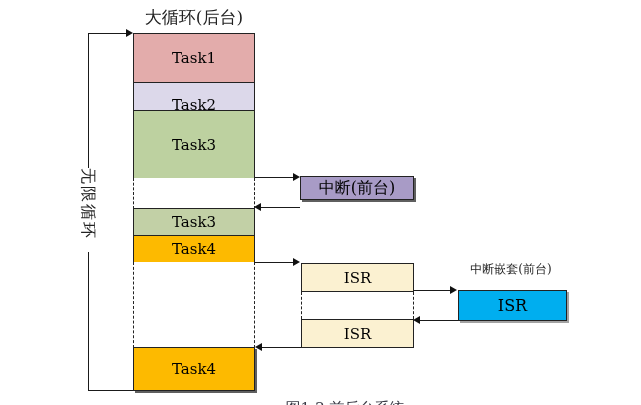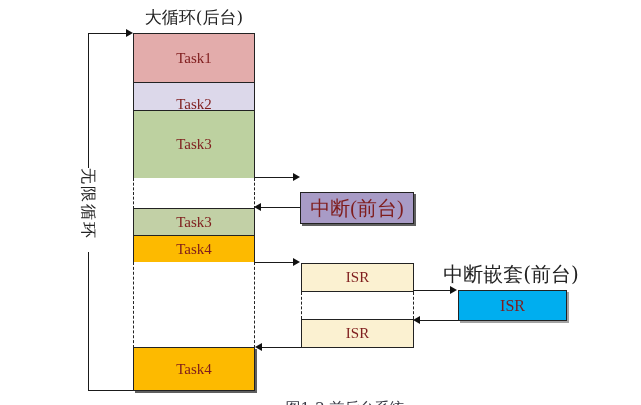--- a/index.html
+++ b/index.html
@@ -5,21 +5,21 @@
   html,body{margin:0;padding:0;background:#fff;}
   .canvas{
     position:relative;width:641px;height:405px;background:#ffffff;
     overflow:hidden;
     font-family:"DejaVu Serif","Liberation Serif",serif;
     color:#333;
   }
   .box{
     position:absolute;box-sizing:border-box;border:1px solid #222;
     display:flex;align-items:center;justify-content:center;
-    font-size:15px;color:#7f1d1d;font-family:Liberation Serif, serif;
+    font-size:15px;color:#000000;
   }
   .gap{
     position:absolute;box-sizing:border-box;
     border-left:1px dashed #222;border-right:1px dashed #222;background:#fff;
   }
   .hline{position:absolute;height:0;border-top:1px solid #1a1a1a;}
   .vline{position:absolute;width:0;border-left:1px solid #1a1a1a;}
   .ah-r{position:absolute;width:0;height:0;
     border-left:7px solid #111;border-top:4px solid transparent;border-bottom:4px solid transparent;}
   .ah-l{position:absolute;width:0;height:0;
@@ -62,35 +62,35 @@
   <div class="box" style="left: 133px; top: 235px; width: 122px; height: 28px; background-color: rgb(253, 186, 0);">Task4</div>
   <div class="gap" style="left:133px;top:262px;width:122px;height:86px;"></div>
   <div class="box shadow-dark" style="left: 133px; top: 347px; width: 122px; height: 44px; background-color: rgb(253, 186, 0);">Task4</div>
 
   <div class="hline" style="left:255px;top:177px;width:39px;"></div>
   <div class="ah-r" style="left:293px;top:173px;"></div>
 
   <div class="hline" style="left:261px;top:207px;width:39px;"></div>
   <div class="ah-l" style="left:254px;top:203px;"></div>
 
-  <div class="box shadow-dark" style="left: 300px; top: 192px; width: 114px; height: 32px; font-size: 20px; background-color: rgb(168, 155, 198);">中断(前台)</div>
+  <div class="box shadow-dark" style="left: 300px; top: 176px; width: 114px; height: 24px; font-size: 16px; background-color: rgb(168, 155, 198);">中断(前台)</div>
 
   <div class="hline" style="left:255px;top:262px;width:39px;"></div>
   <div class="ah-r" style="left:293px;top:258px;"></div>
 
   <div class="box" style="left: 301px; top: 263px; width: 113px; height: 29px; background-color: rgb(251, 241, 209);">ISR</div>
   <div class="gap" style="left:301px;top:292px;width:113px;height:27px;"></div>
   <div class="box" style="left: 301px; top: 319px; width: 113px; height: 29px; background-color: rgb(251, 241, 209);">ISR</div>
 
   <div class="hline" style="left:414px;top:290px;width:37px;"></div>
   <div class="ah-r" style="left:450px;top:286px;"></div>
 
   <div class="hline" style="left:420px;top:320px;width:38px;"></div>
   <div class="ah-l" style="left:413px;top:316px;"></div>
 
   <div class="hline" style="left:262px;top:347px;width:39px;"></div>
   <div class="ah-l" style="left:255px;top:343px;"></div>
 
-  <div class="title" style="left:511px;top:261px;font-size:20px;">中断嵌套(前台)</div>
+  <div class="title" style="left:511px;top:261px;font-size:12px;">中断嵌套(前台)</div>
   <div class="box shadow-gray" style="left: 458px; top: 290px; width: 109px; height: 31px; font-size: 16px; background-color: rgb(0, 174, 239);">ISR</div>
 
   <div class="caption" style="left:345px;top:399px;">图1-2 前后台系统</div>
 </div>
 
 </body></html>

